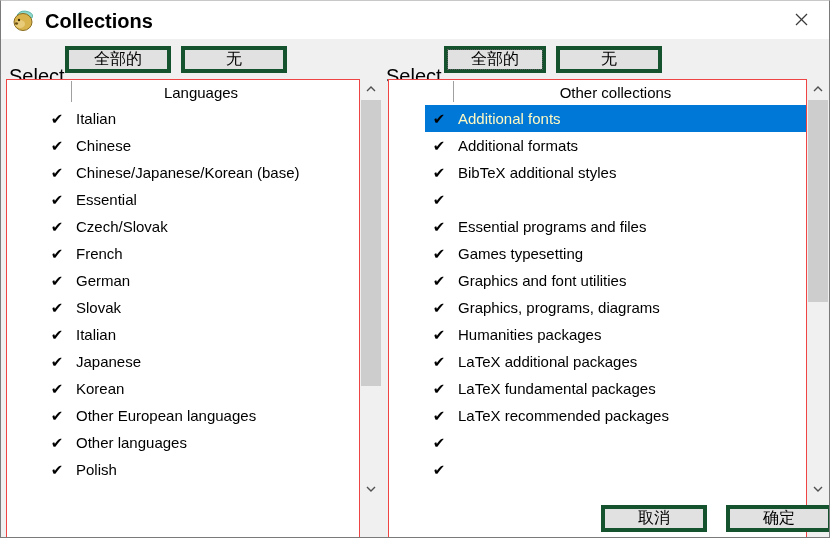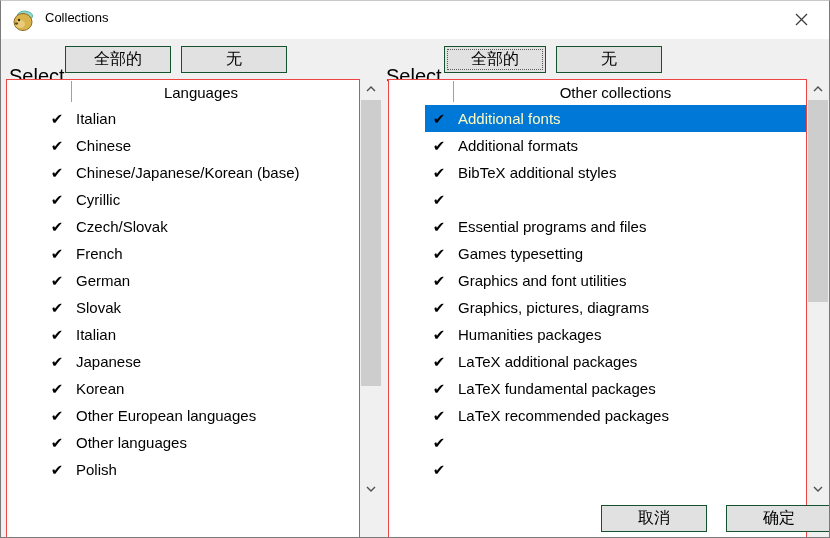--- a/index.html
+++ b/index.html
@@ -7,29 +7,29 @@
   .window {
     position:relative; width:830px; height:538px;
     background:#f0f0f0;
     border:1px solid #7a7a7a; border-top-color:#c8c8c8;
     font-family:"Liberation Sans","DejaVu Sans",sans-serif;
     color:#000; overflow:hidden;
   }
   
   .titlebar { position:absolute; left:0; top:0; width:100%; height:38px; background:#ffffff; }
   .app-icon { position:absolute; left:10px; top:8px; width:26px; height:24px; }
-  .title-text { position:absolute; left:44px; top:9px; font-size:13px; }
+  .title-text { position:absolute; left:44px; top:9px; font-size:20px;font-weight:bold; }
   .close-btn { position:absolute; right:6px; top:0; width:44px; height:36px;
                display:flex; align-items:center; justify-content:center; cursor:default; }
   
   .select-label { position:absolute; top:64px; font-size:20px; }
   .sel-left  { left:8px; }
   .sel-right { left:385px; }
   .tk-button {
-    position:absolute; height:27px; background:#e1e1e1; border:1px solid #14532d;
+    position:absolute; height:27px; background:#e1e1e1; border:4px solid #14532d;
     font-size:16px; display:flex; align-items:center; justify-content:center;
     font-family:"Liberation Sans","DejaVu Sans",sans-serif; padding:0;
   }
   .btn-all-left   { left:64px;  top:45px; width:106px; }
   .btn-none-left  { left:180px; top:45px; width:106px; }
   .btn-all-right  { left:443px; top:45px; width:102px; outline:1px dotted #5a5a5a; outline-offset:-4px; }
   .btn-none-right { left:555px; top:45px; width:106px; }
   
   .panel {
     position:absolute; top:78px; height:511px; background:#ffffff;
@@ -105,21 +105,21 @@
         <span class="row-label">Chinese</span>
       </div>
 
       <div class="list-row">
         <span class="check">✔</span>
         <span class="row-label">Chinese/Japanese/Korean (base)</span>
       </div>
 
       <div class="list-row">
         <span class="check">✔</span>
-        <span class="row-label">Cyrillic</span>
+        <span class="row-label">Essential</span>
       </div>
 
       <div class="list-row">
         <span class="check">✔</span>
         <span class="row-label">Czech/Slovak</span>
       </div>
 
       <div class="list-row">
         <span class="check">✔</span>
         <span class="row-label">French</span>
@@ -215,21 +215,21 @@
         <span class="row-label">Games typesetting</span>
       </div>
 
       <div class="list-row">
         <span class="check">✔</span>
         <span class="row-label">Graphics and font utilities</span>
       </div>
 
       <div class="list-row">
         <span class="check">✔</span>
-        <span class="row-label">Graphics, pictures, diagrams</span>
+        <span class="row-label">Graphics, programs, diagrams</span>
       </div>
 
       <div class="list-row">
         <span class="check">✔</span>
         <span class="row-label">Humanities packages</span>
       </div>
 
       <div class="list-row">
         <span class="check">✔</span>
         <span class="row-label">LaTeX additional packages</span>

